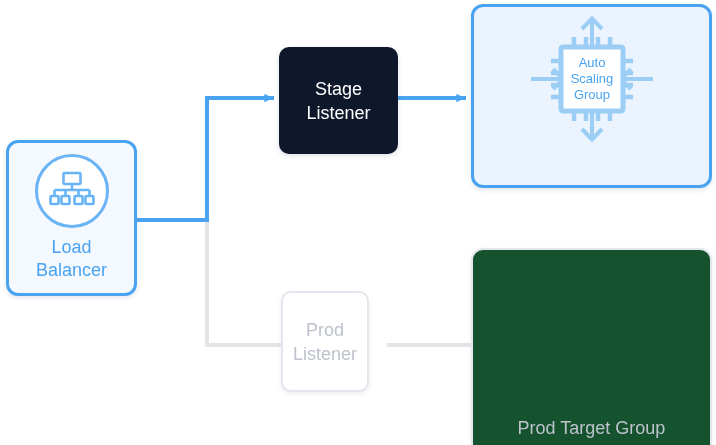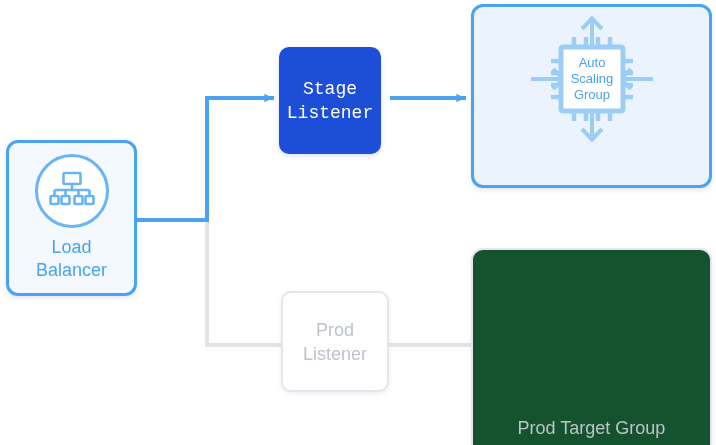--- a/index.html
+++ b/index.html
@@ -55,40 +55,39 @@
     line-height: 23px;
     text-align: center;
     font-weight: 400;
     white-space: pre-line;
   }
 
   
   #stage-listener {
     left: 279px;
     top: 47px;
-    width: 102px;
+    width: 119px;
     height: 107px;
-    background: #1d4ed8;
+    background: #0f172a;
     border-radius: 10px;
     box-shadow: 0 2px 5px rgba(120,140,170,0.25);
-    font-family: Liberation Mono, monospace;
   }
   #stage-listener-label {
     color: #ffffff;
     font-size: 18px;
     line-height: 24px;
     text-align: center;
     white-space: pre-line;
   }
 
   
   #prod-listener {
     left: 281px;
     top: 291px;
-    width: 108px;
+    width: 88px;
     height: 101px;
     background: #ffffff;
     border: 2px solid #e3e6ec;
     border-radius: 10px;
     box-shadow: 0 2px 5px rgba(150,160,180,0.18);
   }
   #prod-listener-label {
     color: #bdc2cc;
     font-size: 18px;
     line-height: 24px;

